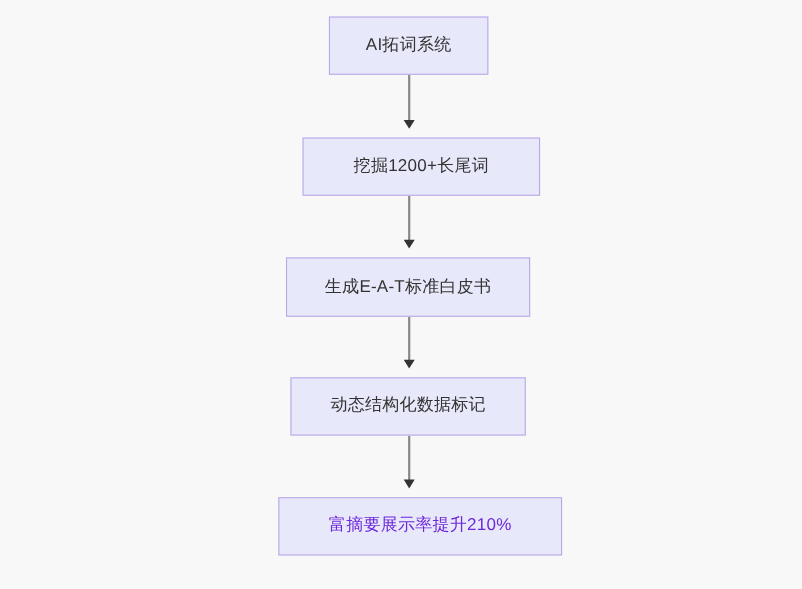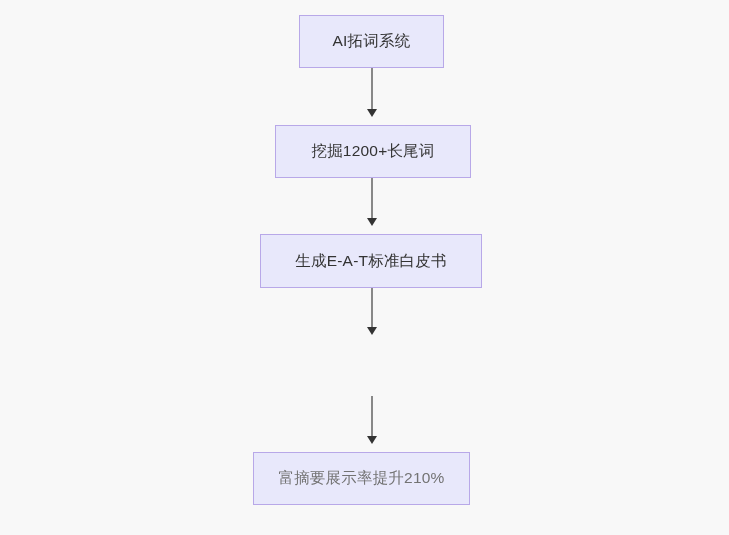--- a/index.html
+++ b/index.html
@@ -75,22 +75,25 @@
       <div class="edge-line" style="height: 40px; background: rgb(136, 136, 136);"></div>
       <div class="edge-arrow" style="top: 39px; border-top-color: rgb(51, 51, 51);"></div>
     </div>
     <div class="edge" style="left: 371px; top: 396px; height: 48px;">
       <div class="edge-line" style="height: 41px; background: rgb(136, 136, 136);"></div>
       <div class="edge-arrow" style="top: 40px; border-top-color: rgb(51, 51, 51);"></div>
     </div>
     <div class="node" style="left: 299px; top: 15px; width: 145px; height: 53px; background: rgb(232, 232, 251); border-color: rgb(184, 168, 232); color: rgb(51, 51, 51);">
       <span class="node-label">AI拓词系统</span>
     </div>
-    <div class="node" style="left: 275px; top: 125px; width: 196px; height: 53px; background: rgb(232, 232, 251); border-color: rgb(184, 168, 232); color: rgb(51, 51, 51);">
+    <div class="node" style="left: 275px; top: 125px; width: 216px; height: 53px; background: rgb(232, 232, 251); border-color: rgb(184, 168, 232); color: rgb(51, 51, 51);">
       <span class="node-label">挖掘1200+长尾词</span>
     </div>
     <div class="node" style="left: 260px; top: 234px; width: 222px; height: 54px; background: rgb(232, 232, 251); border-color: rgb(184, 168, 232); color: rgb(51, 51, 51); align-items: center;">
       <span class="node-label">生成E-A-T标准白皮书</span>
     </div>
-    <div class="node" style="left: 253px; top: 452px; width: 217px; height: 53px; background: rgb(232, 232, 251); border-color: rgb(184, 168, 232); color: #737373;">
+    <div class="node" style="left: 264px; top: 343px; width: 214px; height: 53px; background: rgb(232, 232, 251); border-color: rgb(184, 168, 232); color: rgb(51, 51, 51);">
+      <span class="node-label">动态结构化数据标记</span>
+    </div>
+    <div class="node" style="left: 253px; top: 452px; width: 258px; height: 53px; background: rgb(232, 232, 251); border-color: rgb(184, 168, 232); color: #6d28d9;">
       <span class="node-label">富摘要展示率提升210%</span>
     </div>
   </div>
 
 </body></html>

